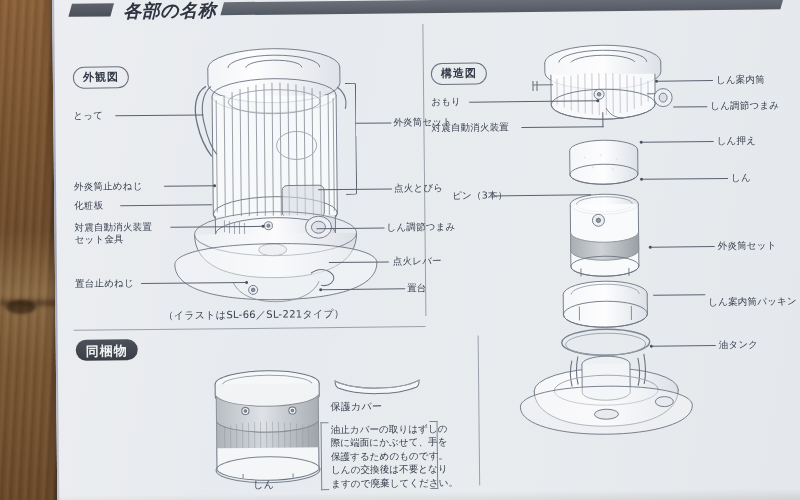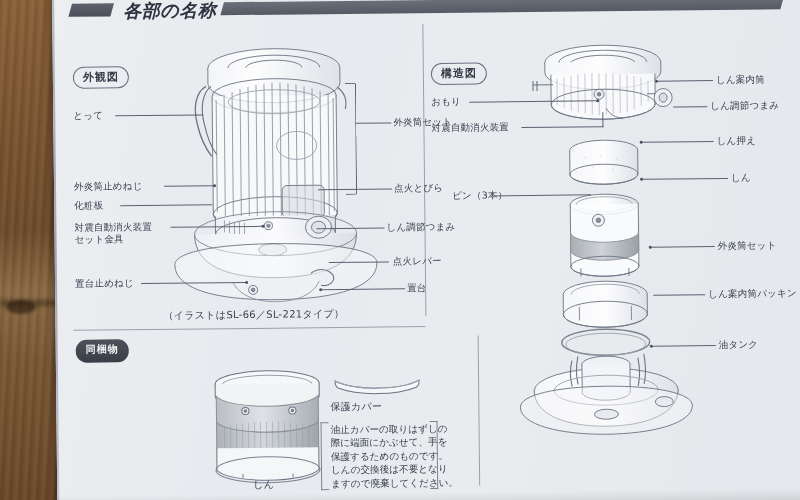--- a/index.html
+++ b/index.html
@@ -83,22 +83,22 @@
 
   
   .pill{
     position:absolute;border:1.4px solid #6a7080;border-radius:11px;
     font-size:11px;font-weight:bold;color:#333a47;
     padding:2px 9px 3px;letter-spacing:1px;background:transparent;margin-top:31px;
   }
   .pill-solid{
     position:absolute;border-radius:11px;
     background:linear-gradient(180deg,#4d5159,#3a3e46);
-    color:#f2f3f5;font-size:10px;font-weight:bold;
-    padding:3px 10px 6px;letter-spacing:1px;
+    color:#f2f3f5;font-size:13px;font-weight:bold;
+    padding:3px 10px 0;letter-spacing:1px;
   }
 
   
   .vdiv{position:absolute;width:1px;background:#9aa0ac;}
   .hdiv{position:absolute;height:1px;background:#9aa0ac;}
 
   
   .lbl{
     position:absolute;font-size:9.5px;color:#3a4150;white-space:nowrap;
     line-height:12px;letter-spacing:.2px;
@@ -436,21 +436,21 @@
 
       <div class="leader" style="left:570px;top:185px;width:86px;"></div>
       <div class="dot" style="left:568px;top:183.5px;"></div>
       <div class="lbl" style="left:659px;top:179px;">しん</div>
 
       <div class="leader" style="left:578px;top:253px;width:64px;"></div>
       <div class="dot" style="left:576px;top:251.5px;"></div>
       <div class="lbl" style="left:645px;top:247px;">外炎筒セット</div>
 
       <div class="leader" style="left:580px;top:301px;width:52px;"></div>
-      <div class="lbl" style="left:635px;top:295px;">しん案内筒パッキン</div>
+      <div class="lbl" style="left:635px;top:303px;">しん案内筒パッキン</div>
 
       <div class="leader" style="left:578px;top:352px;width:64px;"></div>
       <div class="dot" style="left:576px;top:350.5px;"></div>
       <div class="lbl" style="left:645px;top:346px;">油タンク</div>
 
       <div class="pill-solid" style="left:2px;top:340px;">同梱物</div>
 
       <div class="ill" style="left:128px;top:372px;">
         <svg width="130" height="115" viewBox="0 0 130 115">
           <defs>

